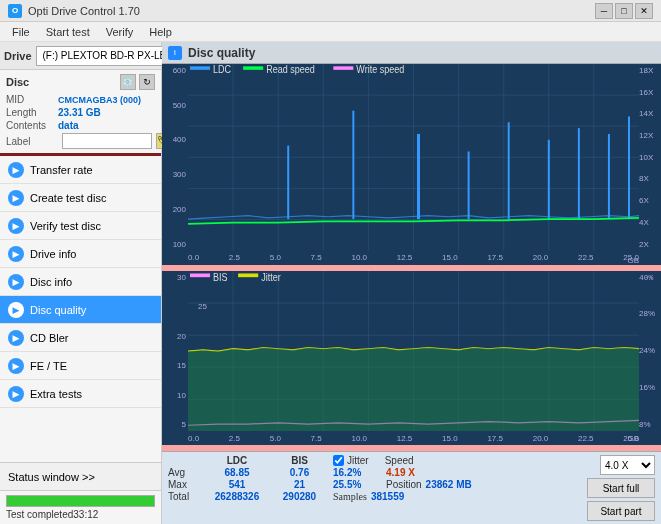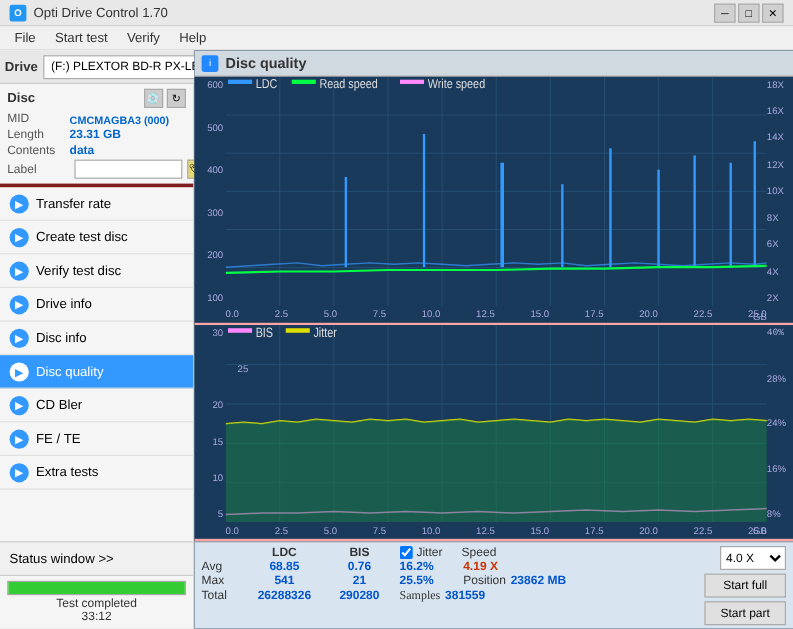--- a/index.html
+++ b/index.html
@@ -47,37 +47,37 @@
     .nav-label { font-size: 11px; }
     .nav-item.active .nav-label { color: white; }
     
     
     .status-nav { display: flex; align-items: center; height: 28px; padding: 0 8px; cursor: pointer; border-top: 1px solid #ccc; gap: 6px; background: #f0f0f0; }
     
     
     .progress-area { border-top: 1px solid #ccc; padding: 4px 6px; background: #f5f5f5; }
     .progress-bar-container { height: 12px; background: #e0e0e0; border: 1px solid #aaa; margin-bottom: 2px; }
     .progress-bar-fill { height: 100%; background: #33cc33; }
-    .progress-status { display: flex; justify-content: center; align-items: center; flex-direction: column; }
+    .progress-status { display: flex; justify-content: flex-start; align-items: center; }
     .status-text { font-size: 10px; color: #333; }
     .time-text { font-size: 10px; color: #333; }
     
     
     .right-panel { flex: 1; background: #1a3a5c; display: flex; flex-direction: column; overflow: hidden; }
     
     
     .chart-header { background: #d0d8e0; border-bottom: 1px solid #aaa; padding: 2px 6px; display: flex; align-items: center; gap: 6px; height: 22px; }
     .chart-header-icon { width: 14px; height: 14px; background: #2288ff; border-radius: 2px; display: flex; align-items: center; justify-content: center; color: white; font-size: 8px; }
     .chart-header-title { font-size: 12px; font-weight: bold; color: #333; }
     
     
     .charts-container { flex: 1; display: flex; flex-direction: column; }
     
     
-    .chart-area { flex: 1; position: relative; background: #1a3a5c; border-bottom: 2px solid #fca5a5; }
+    .chart-area { flex: 1; position: relative; background: #1a3a5c; border-bottom: 6px solid #fca5a5; }
     
     
     .chart-svg { position: absolute; top: 0; left: 0; width: 100%; height: 100%; }
     
     
     .stats-panel { background: #d8e4f0; border-top: 1px solid #aaa; padding: 3px 6px; }
     
     .start-btn { width: 68px; height: 20px; background: #e0e0e0; border: 1px solid #aaa; cursor: pointer; font-size: 10px; display: flex; align-items: center; justify-content: center; }
     
     .speed-dropdown2 { width: 55px; height: 20px; font-size: 10px; background: white; border: 1px solid #aaa; }

